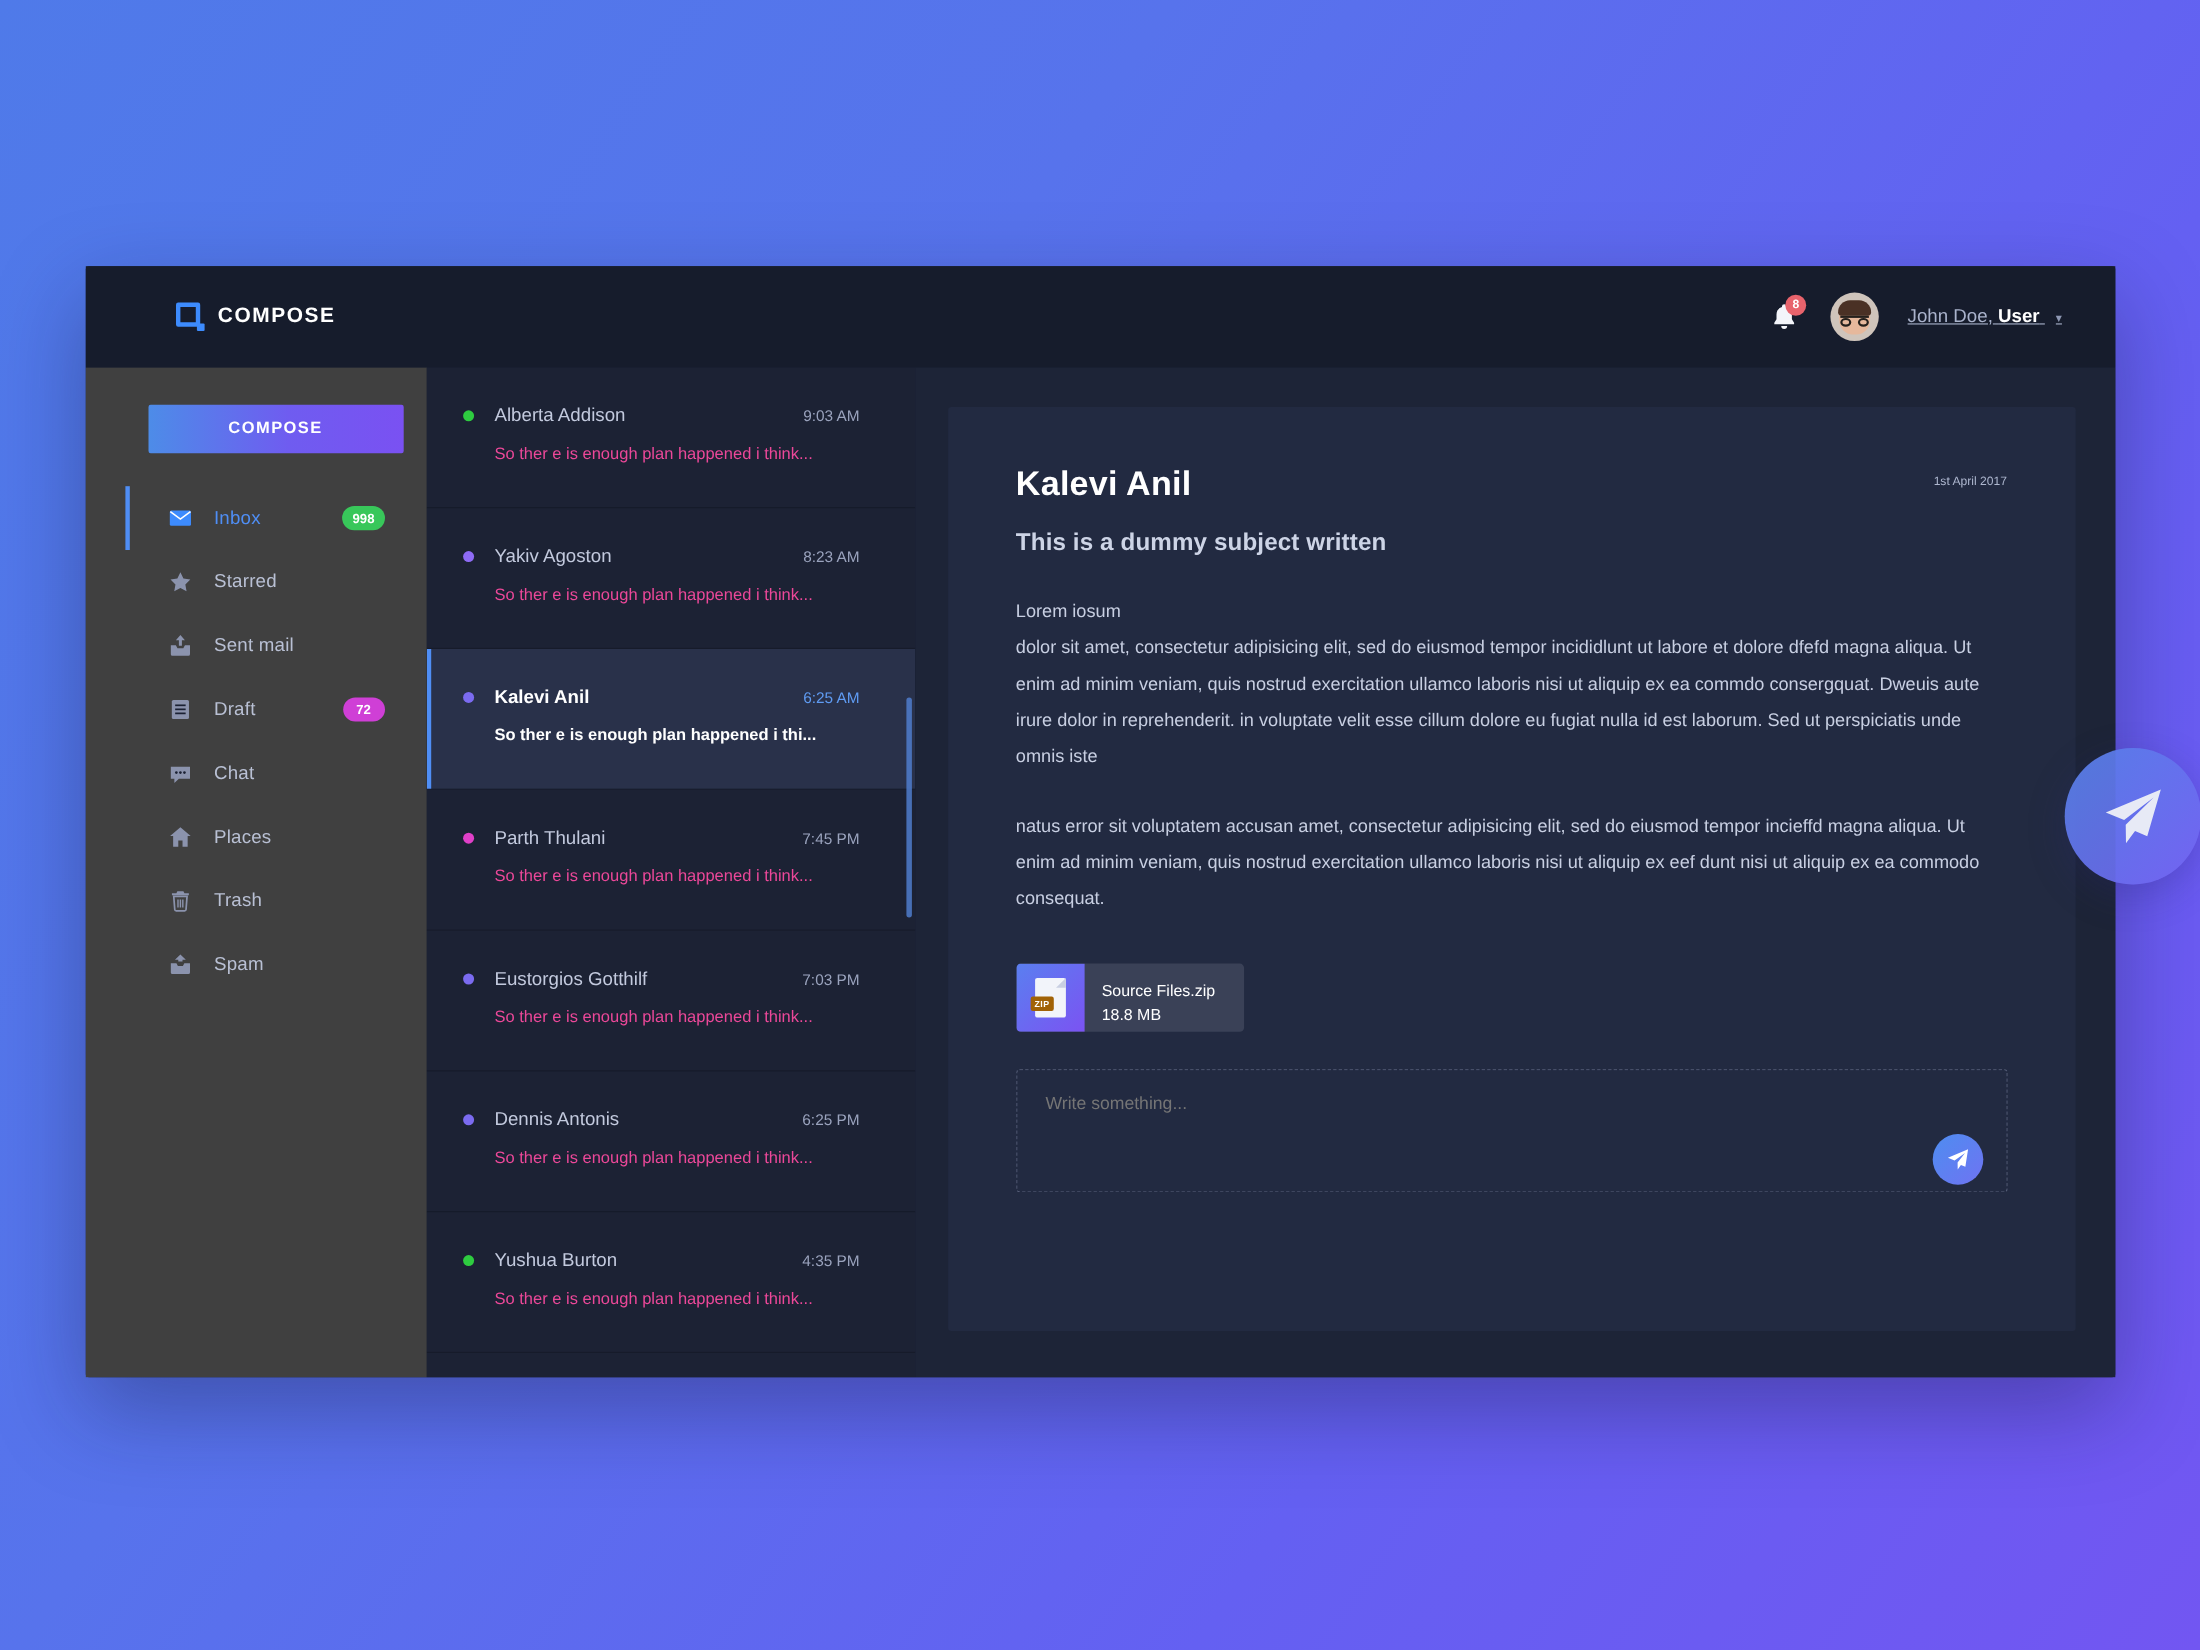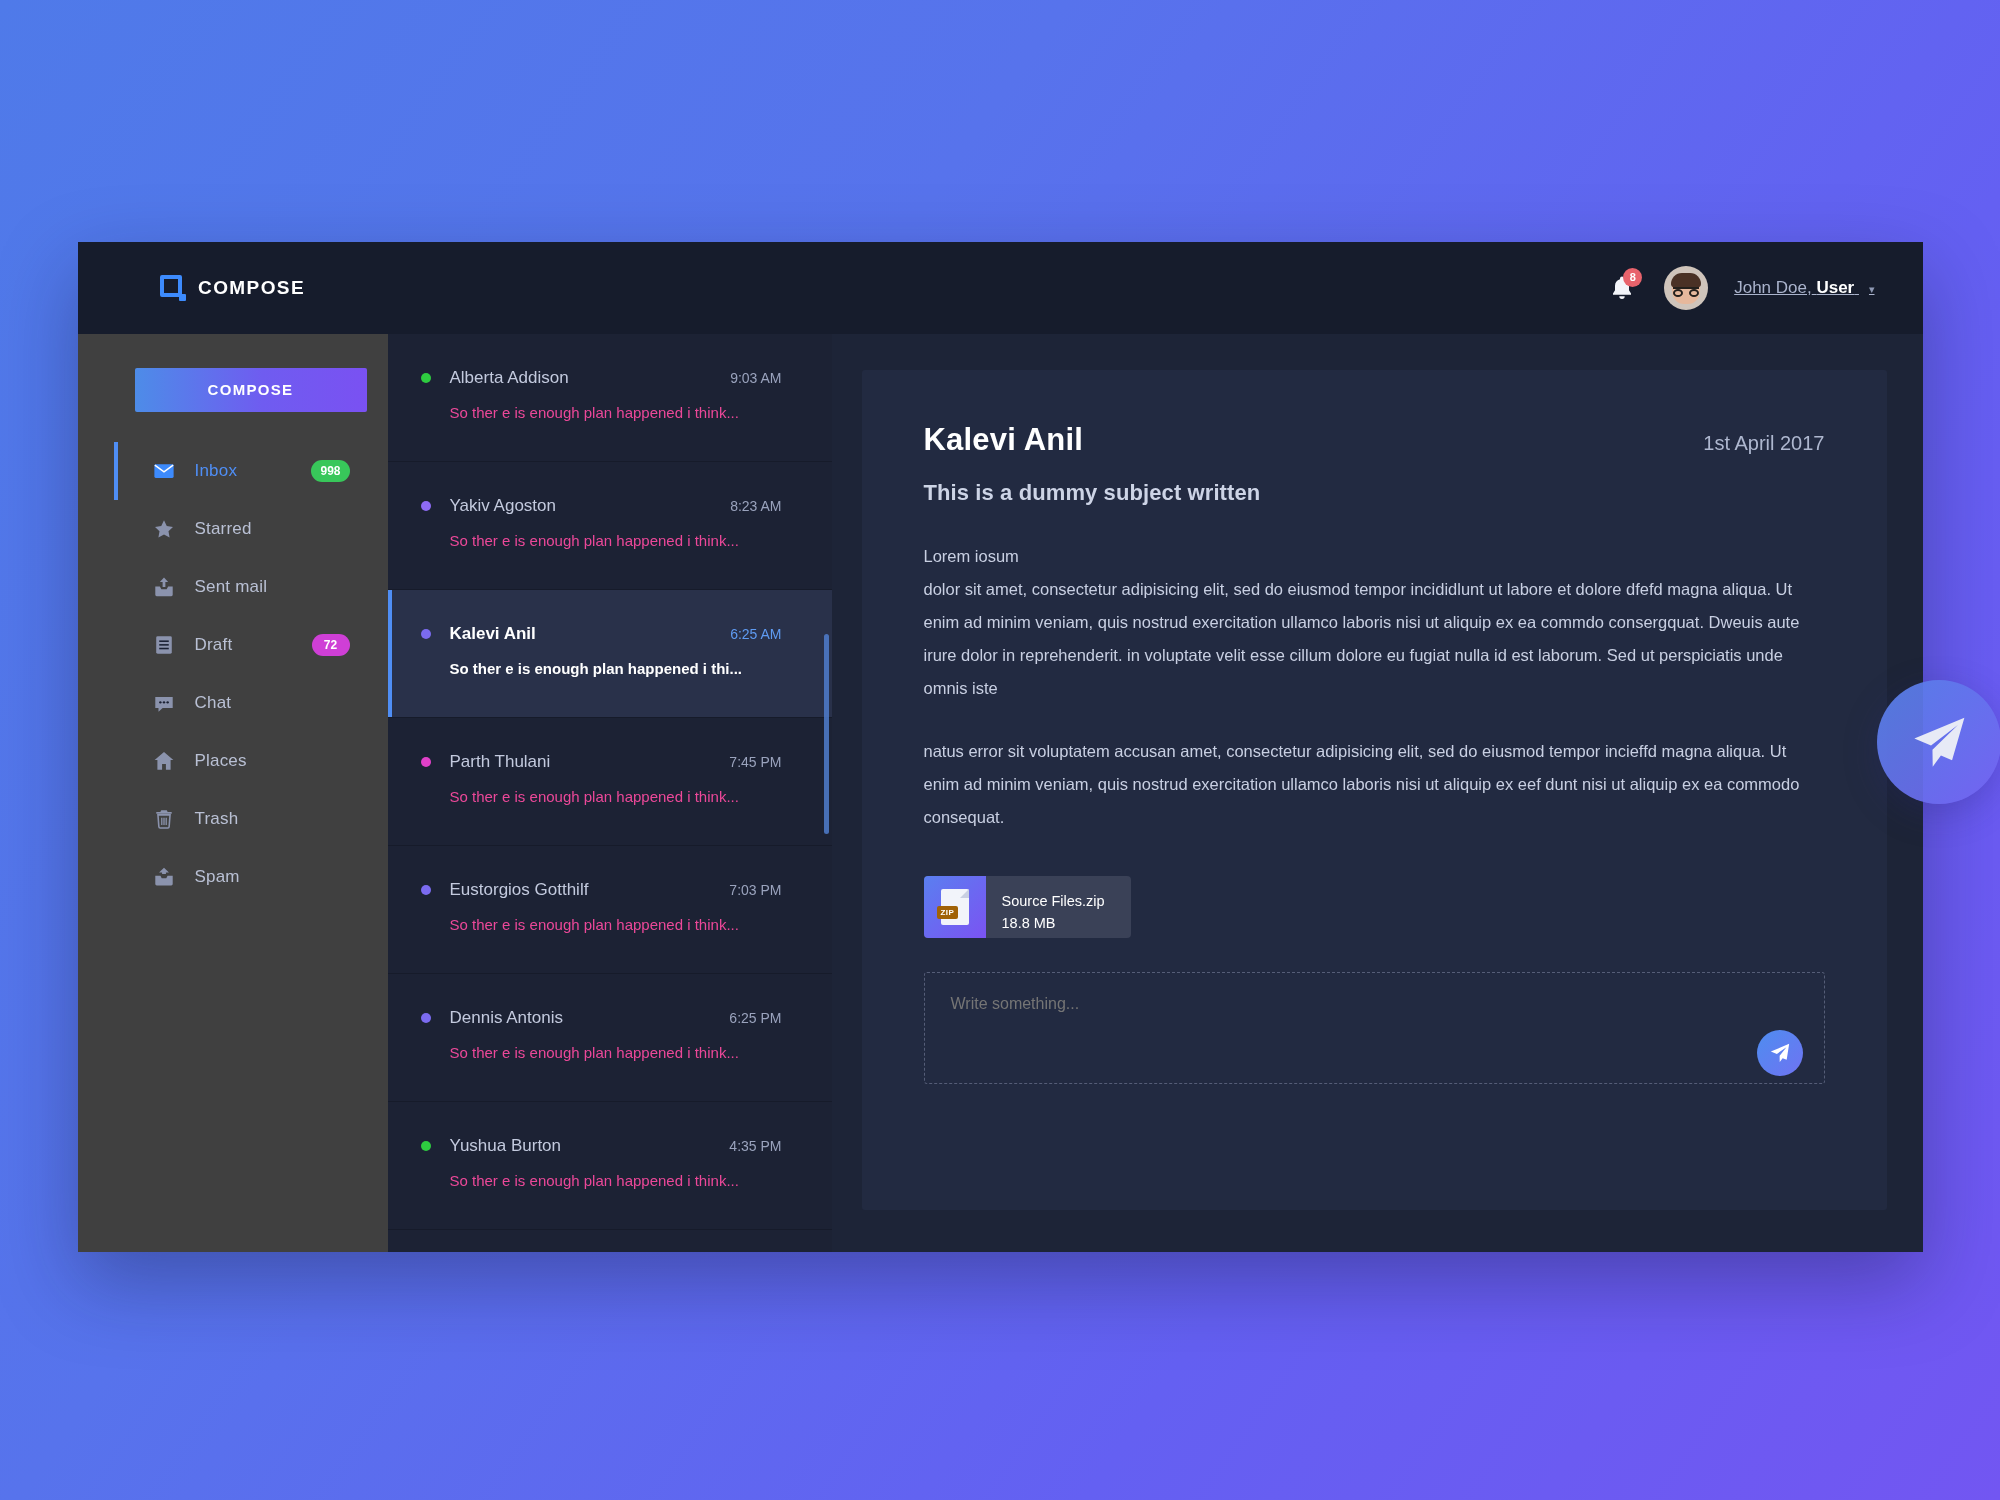--- a/index.html
+++ b/index.html
@@ -327,21 +327,21 @@
     align-items: flex-start;
     justify-content: space-between;
   }
   .detail-sender {
     font-size: 31px;
     font-weight: bold;
     color: #ffffff;
     letter-spacing: .2px;
   }
   .detail-date {
-    font-size: 20px;
+    font-size: 11px;
     color: #aeb7cf;
     padding-top: 10px;
   }
   .detail-subject {
     margin-top: 22px;
     font-size: 22px;
     font-weight: bold;
     color: #cdd4e6;
     letter-spacing: .1px;
   }

